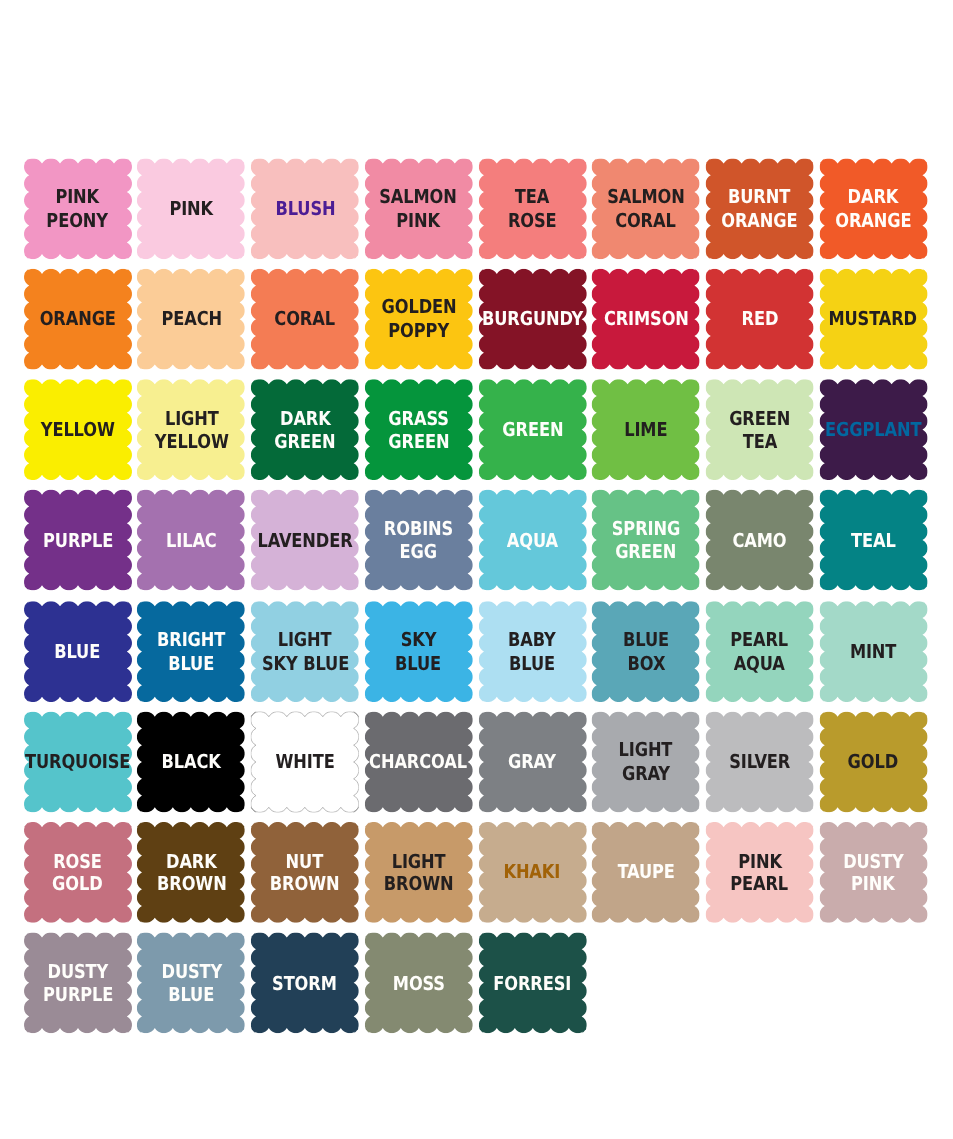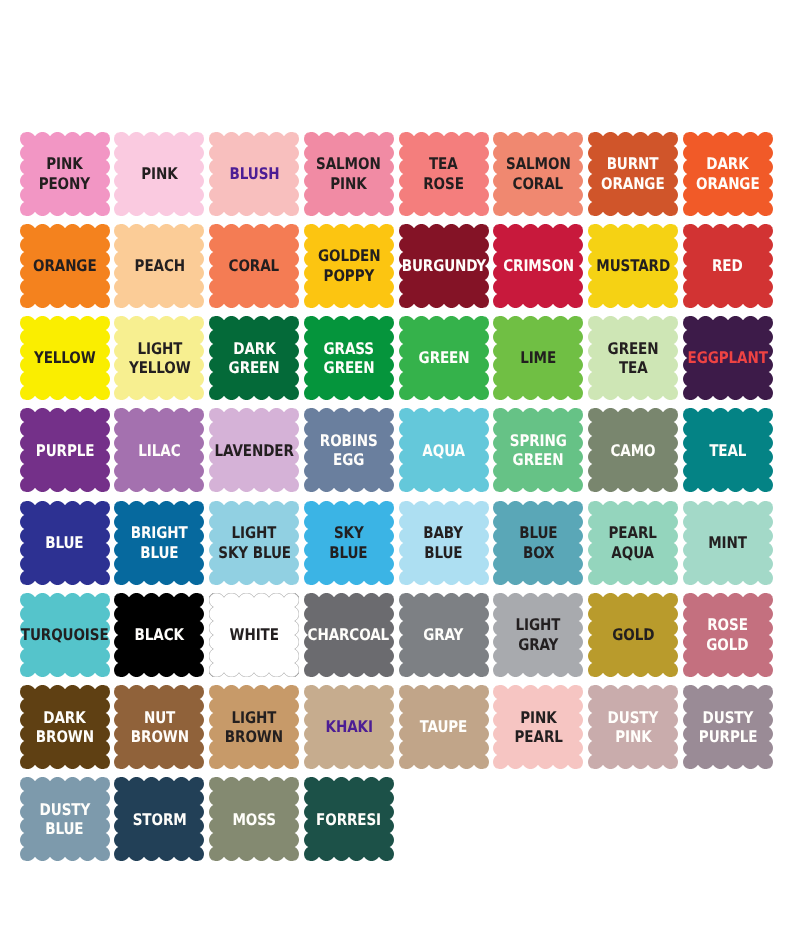--- a/index.html
+++ b/index.html
@@ -148,32 +148,32 @@
     <div class="sw">
       <svg viewBox="0 0 90 84">
           <use href="#scallop" fill="#C8193C"></use>
         </svg>
       <div class="lab" style="color:#FFFEFB">
           <span>CRIMSON</span>
         </div>
     </div>
     <div class="sw">
       <svg viewBox="0 0 90 84">
+          <use href="#scallop" fill="#D23333"></use>
+        </svg>
+      <div class="lab" style="color:#FFFEFB">
+          <span>RED</span>
+        </div>
+    </div>
+    <div class="sw">
+      <svg viewBox="0 0 90 84">
           <use href="#scallop" fill="#F5D214"></use>
         </svg>
       <div class="lab" style="color:#231F20">
           <span>MUSTARD</span>
-        </div>
-    </div>
-    <div class="sw">
-      <svg viewBox="0 0 90 84">
-          <use href="#scallop" fill="#D23333"></use>
-        </svg>
-      <div class="lab" style="color:#FFFEFB">
-          <span>RED</span>
         </div>
     </div>
     <div class="sw">
       <svg viewBox="0 0 90 84">
           <use href="#scallop" fill="#FAEE00"></use>
         </svg>
       <div class="lab" style="color:#231F20">
           <span>YELLOW</span>
         </div>
     </div>
@@ -226,21 +226,21 @@
         </svg>
       <div class="lab" style="color:#231F20">
           <span>GREEN</span>
           <span>TEA</span>
         </div>
     </div>
     <div class="sw">
       <svg viewBox="0 0 90 84">
           <use href="#scallop" fill="#3D1B49"></use>
         </svg>
-      <div class="lab" style="color:#ef4444">
+      <div class="lab" style="color:#0369a1">
           <span>EGGPLANT</span>
         </div>
     </div>
     <div class="sw">
       <svg viewBox="0 0 90 84">
           <use href="#scallop" fill="#743089"></use>
         </svg>
       <div class="lab" style="color:#FFFEFB">
           <span>PURPLE</span>
         </div>
@@ -417,20 +417,28 @@
       <svg viewBox="0 0 90 84">
           <use href="#scallop" fill="#A8AAAE"></use>
         </svg>
       <div class="lab" style="color:#231F20">
           <span>LIGHT</span>
           <span>GRAY</span>
         </div>
     </div>
     <div class="sw">
       <svg viewBox="0 0 90 84">
+          <use href="#scallop" fill="#BCBCBE"></use>
+        </svg>
+      <div class="lab" style="color:#231F20">
+          <span>SILVER</span>
+        </div>
+    </div>
+    <div class="sw">
+      <svg viewBox="0 0 90 84">
           <use href="#scallop" fill="#B99B2C"></use>
         </svg>
       <div class="lab" style="color:#231F20">
           <span>GOLD</span>
         </div>
     </div>
     <div class="sw">
       <svg viewBox="0 0 90 84">
           <use href="#scallop" fill="#C4707F"></use>
         </svg>
@@ -463,21 +471,21 @@
         </svg>
       <div class="lab" style="color:#231F20">
           <span>LIGHT</span>
           <span>BROWN</span>
         </div>
     </div>
     <div class="sw">
       <svg viewBox="0 0 90 84">
           <use href="#scallop" fill="#C6AC8E"></use>
         </svg>
-      <div class="lab" style="color:#4c1d95">
+      <div class="lab" style="color:#a16207">
           <span>KHAKI</span>
         </div>
     </div>
     <div class="sw">
       <svg viewBox="0 0 90 84">
           <use href="#scallop" fill="#C1A589"></use>
         </svg>
       <div class="lab" style="color:#FFFEFB">
           <span>TAUPE</span>
         </div>

